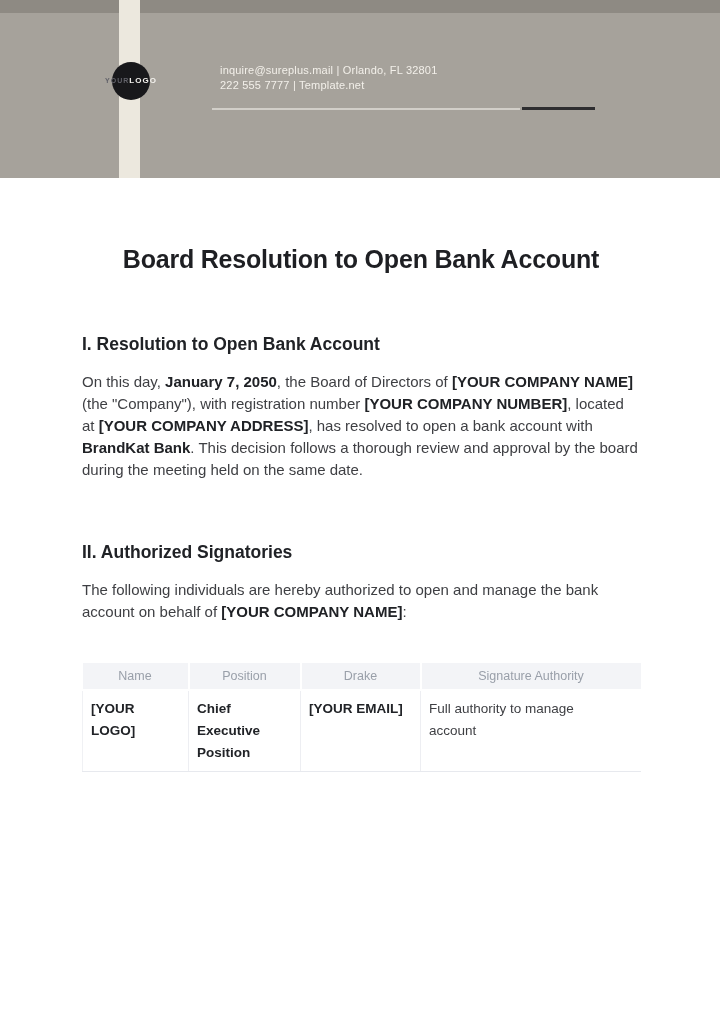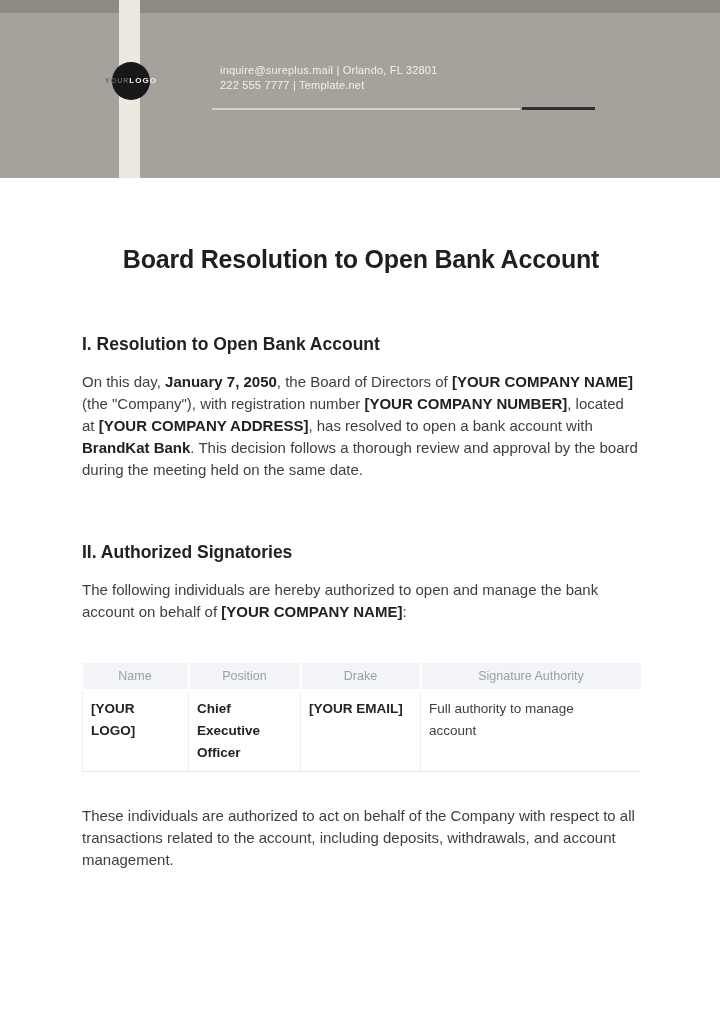--- a/index.html
+++ b/index.html
@@ -189,23 +189,22 @@
         <tr>
           <th>Name</th>
           <th>Position</th>
           <th>Drake</th>
           <th>Signature Authority</th>
         </tr>
       </thead>
       <tbody>
         <tr>
           <td class="cell-bold">[YOUR LOGO]</td>
-          <td class="cell-bold">Chief Executive Officer</td>
+          <td class="cell-bold">Chief Executive Position</td>
           <td class="cell-bold">[YOUR EMAIL]</td>
           <td><span class="authority-span">Full authority to manage account</span></td>
         </tr>
       </tbody>
     </table>
 
-    <p class="paragraph closing-paragraph">These individuals are authorized to act on behalf of the Company with respect to all transactions related to the account, including deposits, withdrawals, and account management.</p>
 
   </div>
 </div>
 
 </body></html>

